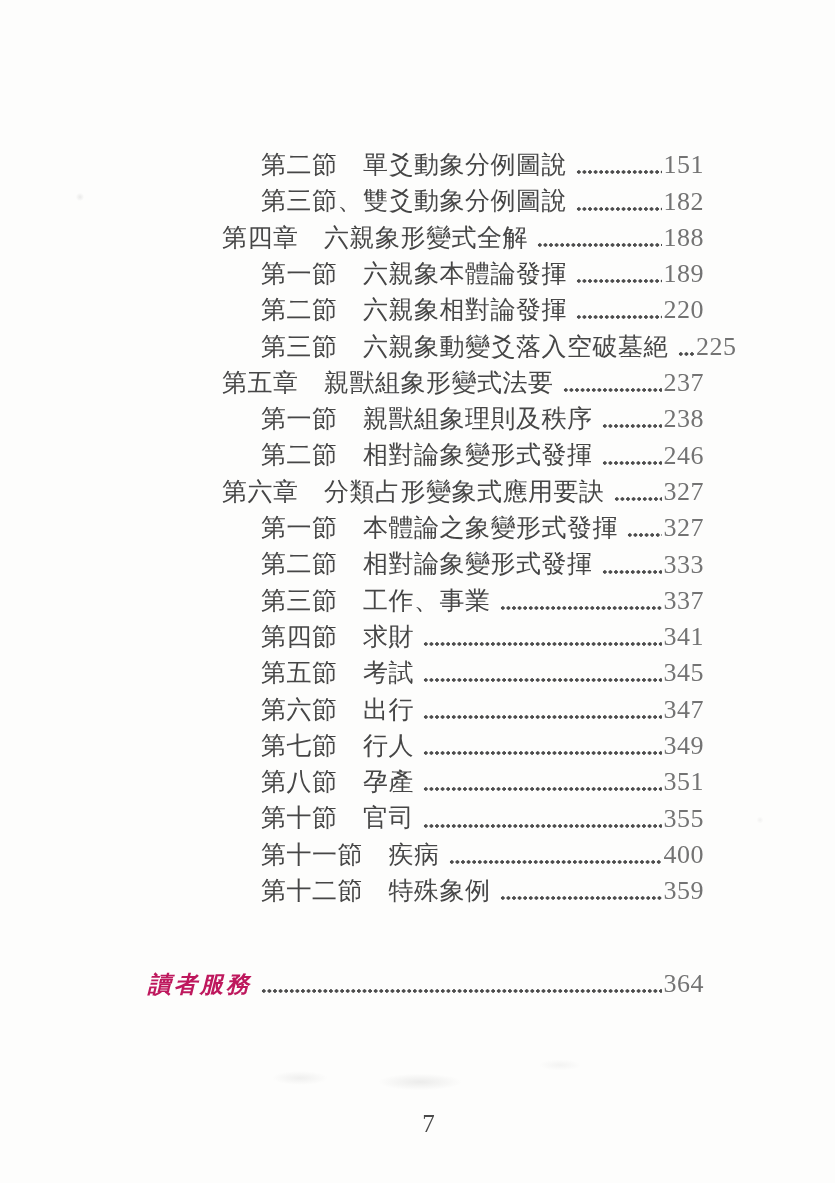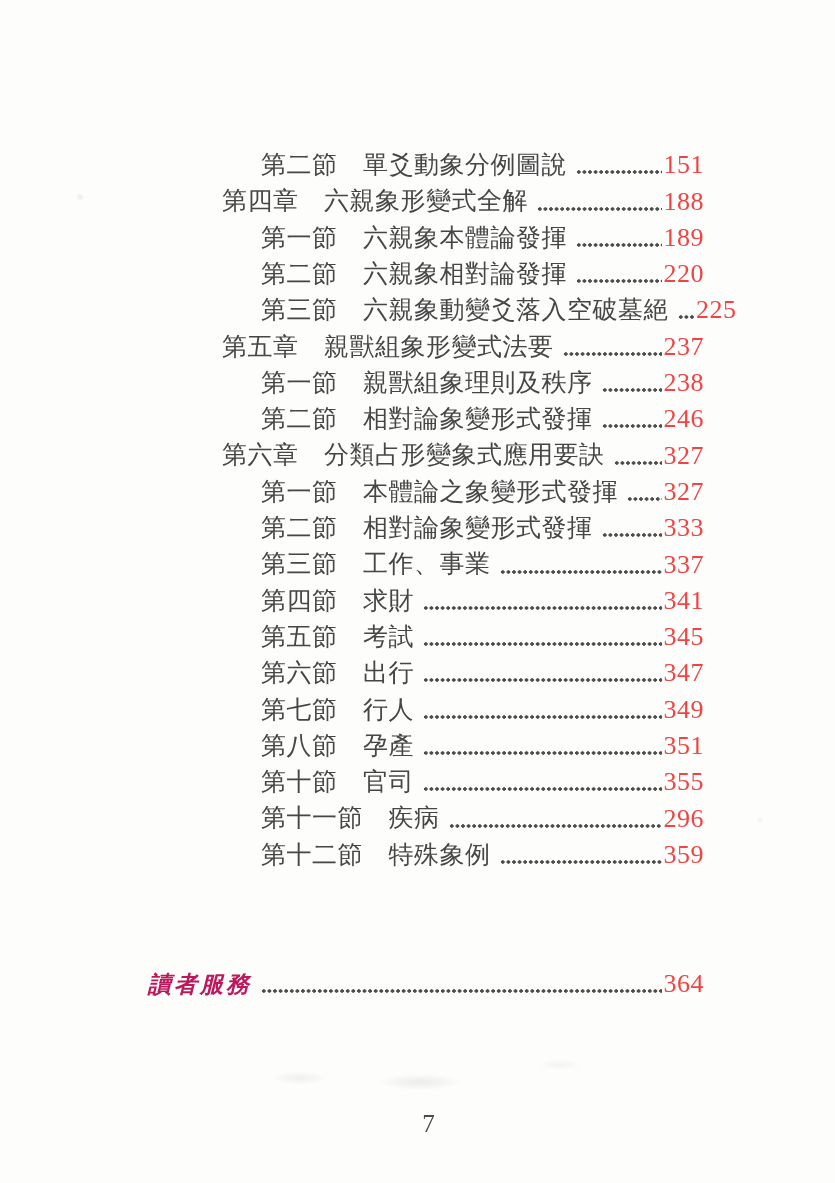--- a/index.html
+++ b/index.html
@@ -56,21 +56,21 @@
     background-size: 5.6px 6px;
     background-repeat: repeat-x;
     background-position: left bottom;
   }
   .pagenum {
     flex: 0 0 auto;
     font-size: 26px;
     line-height: 1;
     letter-spacing: 0.5px;
     white-space: nowrap;
-    color: #ef4444;
+    color: #737373;
     font-family: Liberation Serif, serif;
   }
   .footer-row {
     position: absolute;
     left: 148px;
     top: 961px;
     width: 556px;
     height: 36px;
   }
   .footer-row .label {
@@ -95,20 +95,25 @@
 <body>
 
 <div class="page">
 
   <div class="toc" id="toc-list">
       <div class="row section">
       <span class="label">第二節　單爻動象分例圖說</span>
       <span class="dots"></span>
       <span class="pagenum">151</span>
     </div>
+      <div class="row section">
+      <span class="label">第三節、雙爻動象分例圖說</span>
+      <span class="dots"></span>
+      <span class="pagenum">182</span>
+    </div>
       <div class="row chapter">
       <span class="label">第四章　六親象形變式全解</span>
       <span class="dots"></span>
       <span class="pagenum">188</span>
     </div>
       <div class="row section">
       <span class="label">第一節　六親象本體論發揮</span>
       <span class="dots"></span>
       <span class="pagenum">189</span>
     </div>
@@ -183,21 +188,21 @@
       <span class="pagenum">351</span>
     </div>
       <div class="row section">
       <span class="label">第十節　官司</span>
       <span class="dots"></span>
       <span class="pagenum">355</span>
     </div>
       <div class="row section">
       <span class="label">第十一節　疾病</span>
       <span class="dots"></span>
-      <span class="pagenum">296</span>
+      <span class="pagenum">400</span>
     </div>
       <div class="row section">
       <span class="label">第十二節　特殊象例</span>
       <span class="dots"></span>
       <span class="pagenum">359</span>
     </div>
     </div>
 
   <div class="row footer-row">
     <span class="label">讀者服務</span>

